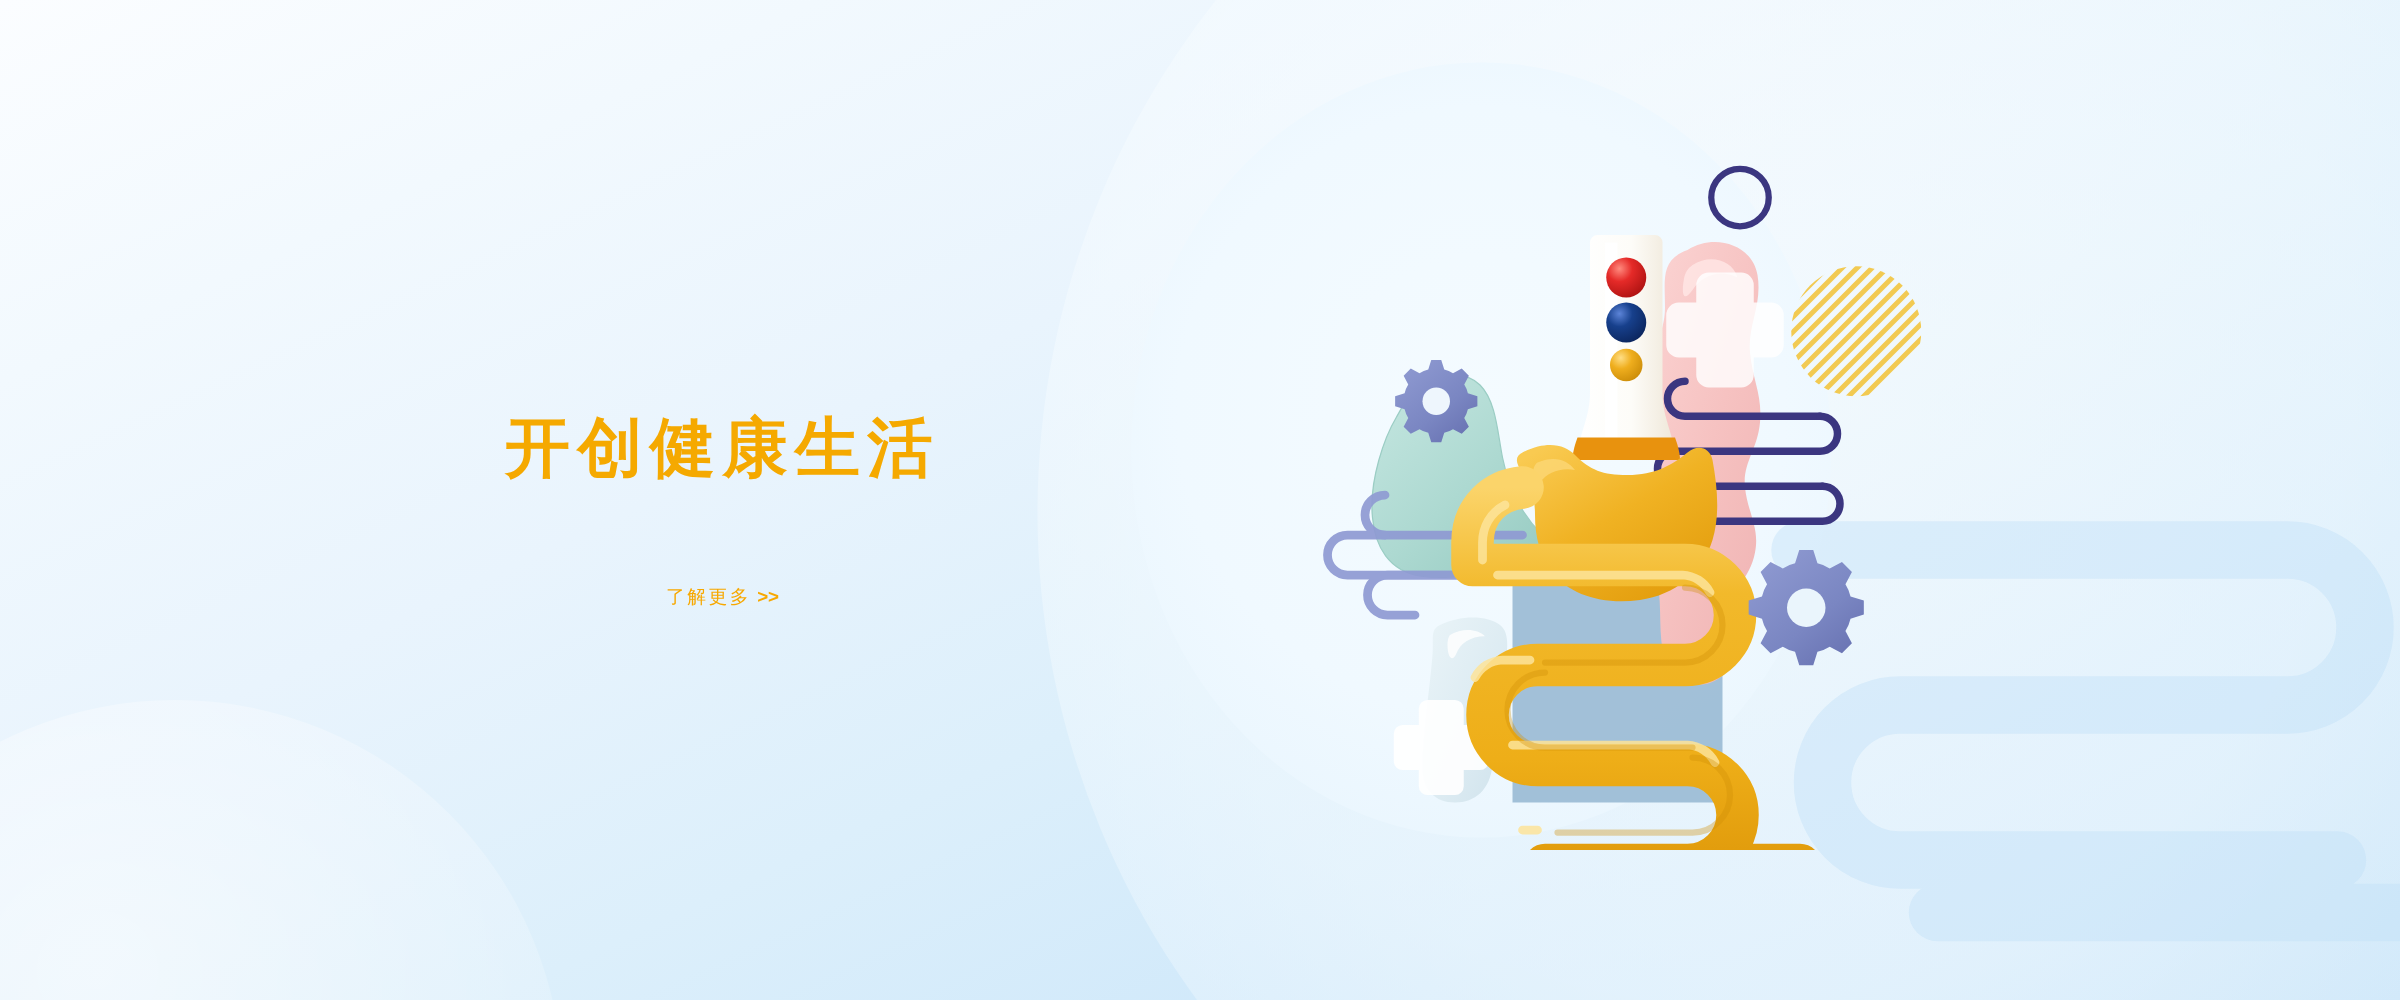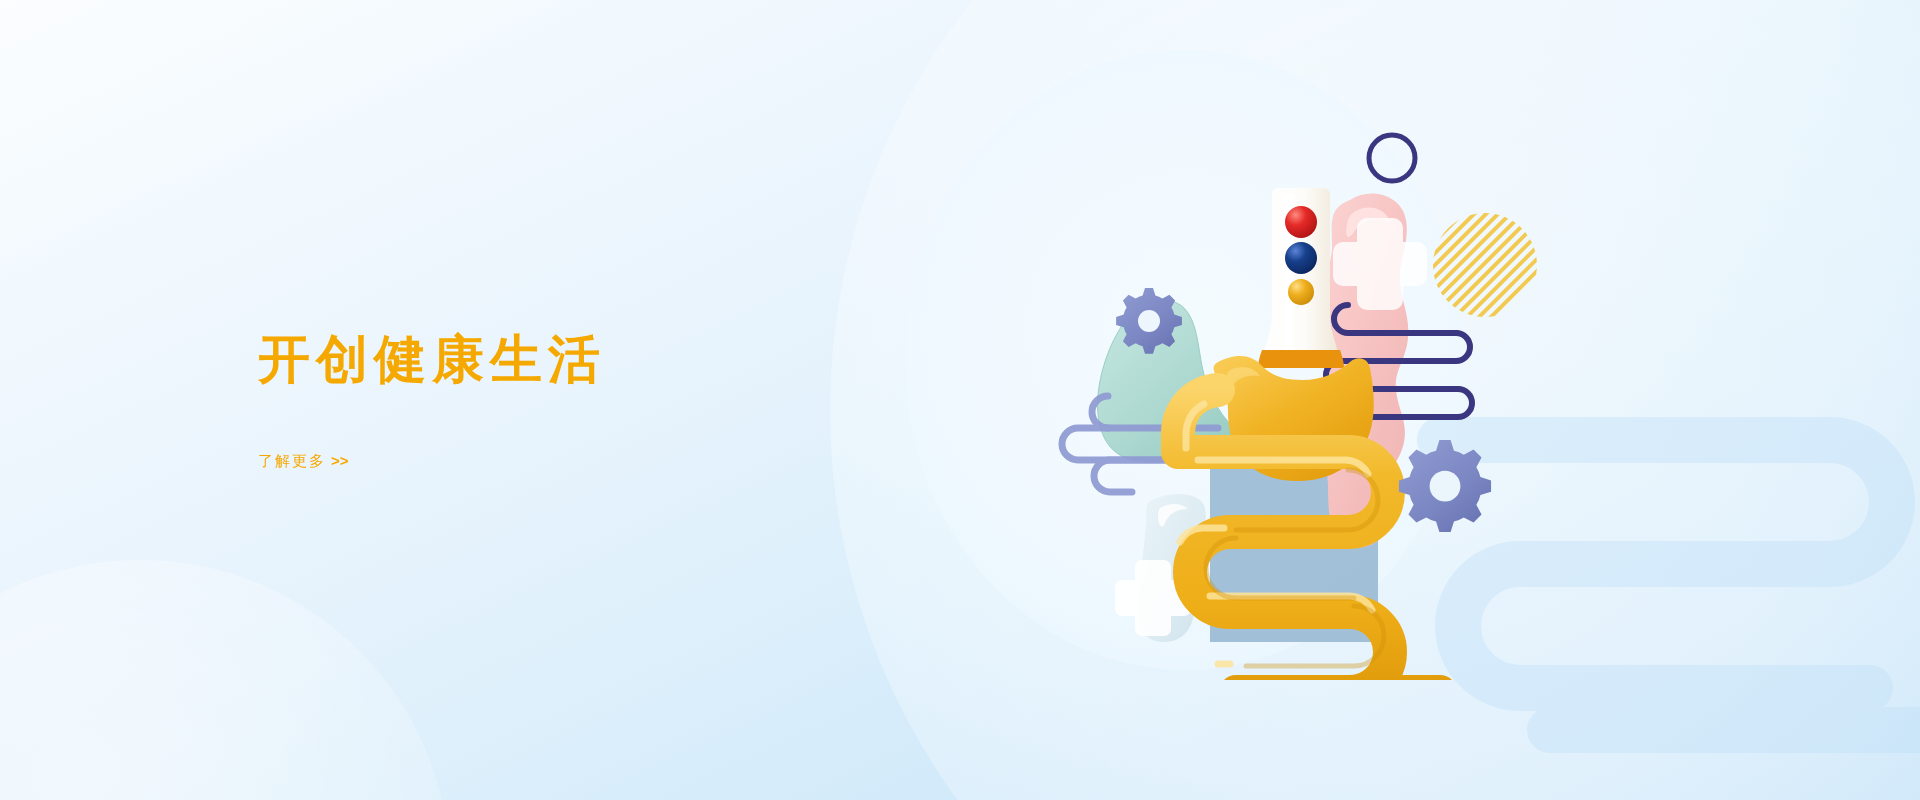--- a/index.html
+++ b/index.html
@@ -3,20 +3,21 @@
 <meta charset="utf-8">
 <style>
   html,body{margin:0;padding:0;}
   body{
     width:1920px;height:800px;overflow:hidden;
     font-family:"Liberation Sans","DejaVu Sans",sans-serif;
   }
   .banner{
     position:relative;width:1920px;height:800px;overflow:hidden;
     background:linear-gradient(155deg,#fbfdff 0%,#f2f9fe 18%,#e9f4fd 38%,#dcefFB 58%,#cfe8fa 78%,#c6e3f8 100%);
+    text-align:center;
   }
 
   
   .bg-blob-left{
     position:absolute;left:-170px;top:560px;width:620px;height:620px;border-radius:50%;
     background:radial-gradient(circle at 40% 35%,rgba(255,255,255,.55),rgba(255,255,255,.16) 70%,rgba(255,255,255,0) 78%);
     pointer-events:none;
   }
   .bg-circle-big{
     position:absolute;right:-230px;top:-250px;width:1320px;height:1320px;border-radius:50%;
@@ -34,21 +35,21 @@
   }
 
   
   .copy{position:absolute;left:258px;top:318px;width:640px;}
   .headline{
     color:#F5A900;font-size:52px;line-height:1.58;font-weight:bold;
     letter-spacing:6px;margin:0;white-space:nowrap;
   }
   .headline.l2{margin-top:4px;}
   .cta{
-    display:inline-block;margin-top:52px;color:#F7A800;font-size:15px;
+    display:inline-block;margin-top:68px;color:#F7A800;font-size:15px;
     letter-spacing:2px;text-decoration:none;white-space:nowrap;
   }
   .cta .chev{letter-spacing:0;margin-left:5px;font-weight:bold;}
 
   
   .illo{position:absolute;left:880px;top:60px;width:700px;height:620px;}
   .illo svg{display:block;width:700px;height:620px;}
 </style>
 </head>
 <body>

